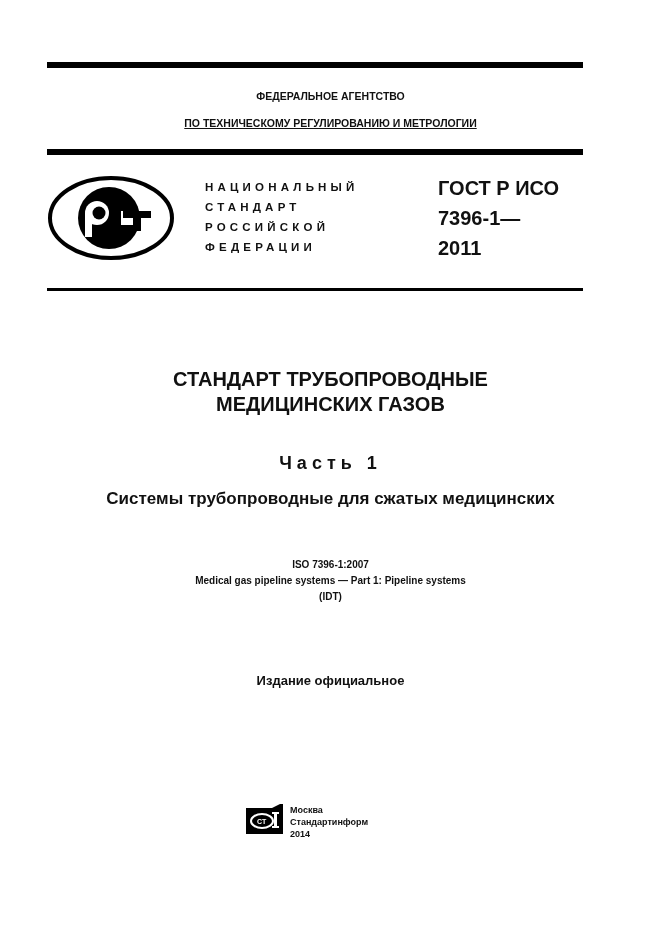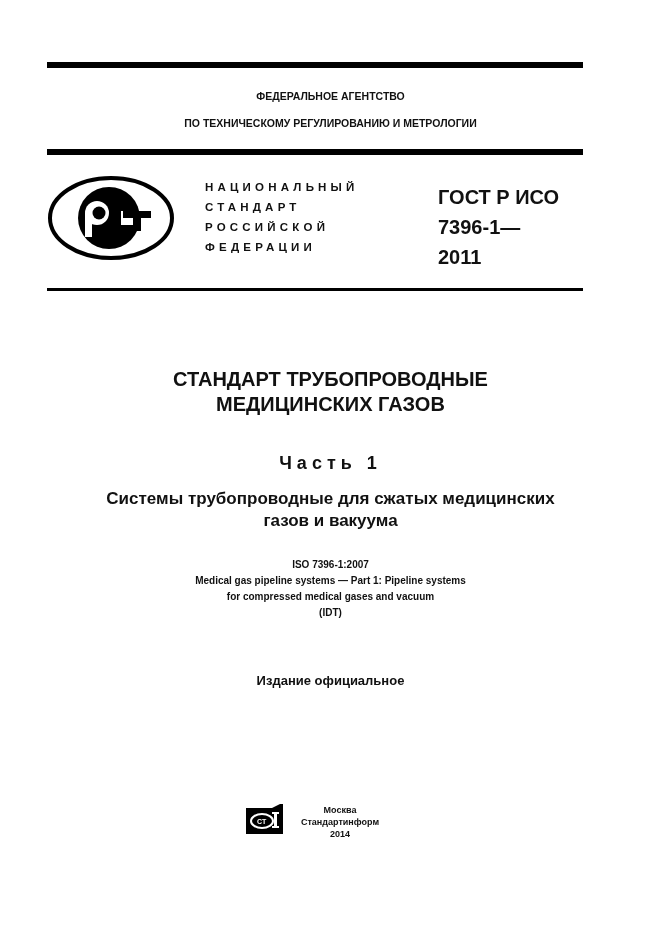--- a/index.html
+++ b/index.html
@@ -15,30 +15,30 @@
   .natstd { position: absolute; left: 205px; width: 200px; text-align: left; font-weight: bold;
             font-size: 11.5px; letter-spacing: 4.2px; line-height: 20px; }
   .gost { position: absolute; left: 438px; font-weight: bold; font-size: 20px; line-height: 30px; }
   .logo { position: absolute; left: 47px; top: 175px; }
   .title { font-size: 20px; line-height: 25px; }
   .part { font-size: 18px; letter-spacing: 5px; margin-top: 12px; }
   .subtitle { font-size: 17px; line-height: 22px; }
   .iso { font-size: 10px; line-height: 16px; }
   .edition { font-size: 13px; }
   .pub-logo { position: absolute; left: 246px; top: 804px; }
-  .pub { position: absolute; left: 290px; width: 100px; text-align: center; font-weight: bold;
+  .pub { position: absolute; left: 290px; width: 100px; font-weight: bold;
          font-size: 9px; line-height: 12px; top: 804px; }
 </style>
 </head>
 <body>
 
 <div class="rule thick" style="top:62px;"></div>
 
 <div class="center agency" style="top:90px;">ФЕДЕРАЛЬНОЕ АГЕНТСТВО</div>
-<div class="center agency" style="top:117px;">ПО ТЕХНИЧЕСКОМУ РЕГУЛИРОВАНИЮ И МЕТРОЛОГИИ</div>
+<div class="center agency" style="top:117px;text-decoration:underline;">ПО ТЕХНИЧЕСКОМУ РЕГУЛИРОВАНИЮ И МЕТРОЛОГИИ</div>
 
 <div class="rule thick" style="top:149px;"></div>
 
 <div class="logo">
   <svg width="128" height="86" viewBox="0 0 128 86">
     <ellipse cx="64" cy="43" rx="61" ry="40" fill="#fff" stroke="#000" stroke-width="4"></ellipse>
 
     <circle cx="62" cy="43" r="31" fill="#000"></circle>
     <rect x="74" y="36" width="30" height="14" fill="#fff"></rect>
 
@@ -51,44 +51,42 @@
   </svg>
 </div>
 
 <div class="natstd" style="top:177px;">
   <div>НАЦИОНАЛЬНЫЙ</div>
   <div>СТАНДАРТ</div>
   <div>РОССИЙСКОЙ</div>
   <div>ФЕДЕРАЦИИ</div>
 </div>
 
-<div class="gost" style="top:182px;">
+<div class="gost" style="top:173px;">
   <div>ГОСТ Р ИСО</div>
   <div>7396-1—</div>
   <div>2011</div>
 </div>
 
 <div class="rule thin" style="top:288px;"></div>
 
 <div class="center title" style="top:367px;">
   <div>СТАНДАРТ ТРУБОПРОВОДНЫЕ</div>
   <div>МЕДИЦИНСКИХ ГАЗОВ</div>
 </div>
 
 <div class="center part" style="top:441px;">Часть 1</div>
 
 <div class="center subtitle" style="top:488px;">
   <div>Системы трубопроводные для сжатых медицинских</div>
-  <div>газов и вакуума</div>
 </div>
 
 <div class="center iso" style="top:557px;">
   <div>ISO 7396-1:2007</div>
   <div>Medical gas pipeline systems — Part 1: Pipeline systems</div>
-  <div>for compressed medical gases and vacuum</div>
   <div>(IDT)</div>
 </div>
 
 <div class="center edition" style="top:673px;">Издание официальное</div>
 
 <div class="pub-logo">
   <svg width="38" height="30" viewBox="0 0 38 30">
     <path d="M0 4 L26 4 L34 0 L37 0 L37 30 L0 30 Z" fill="#000"></path>
     <ellipse cx="16" cy="17" rx="11" ry="7" fill="none" stroke="#fff" stroke-width="2"></ellipse>
     <text x="11" y="20" font-size="7" font-weight="bold" fill="#fff" font-family="Liberation Sans, sans-serif">СТ</text>

